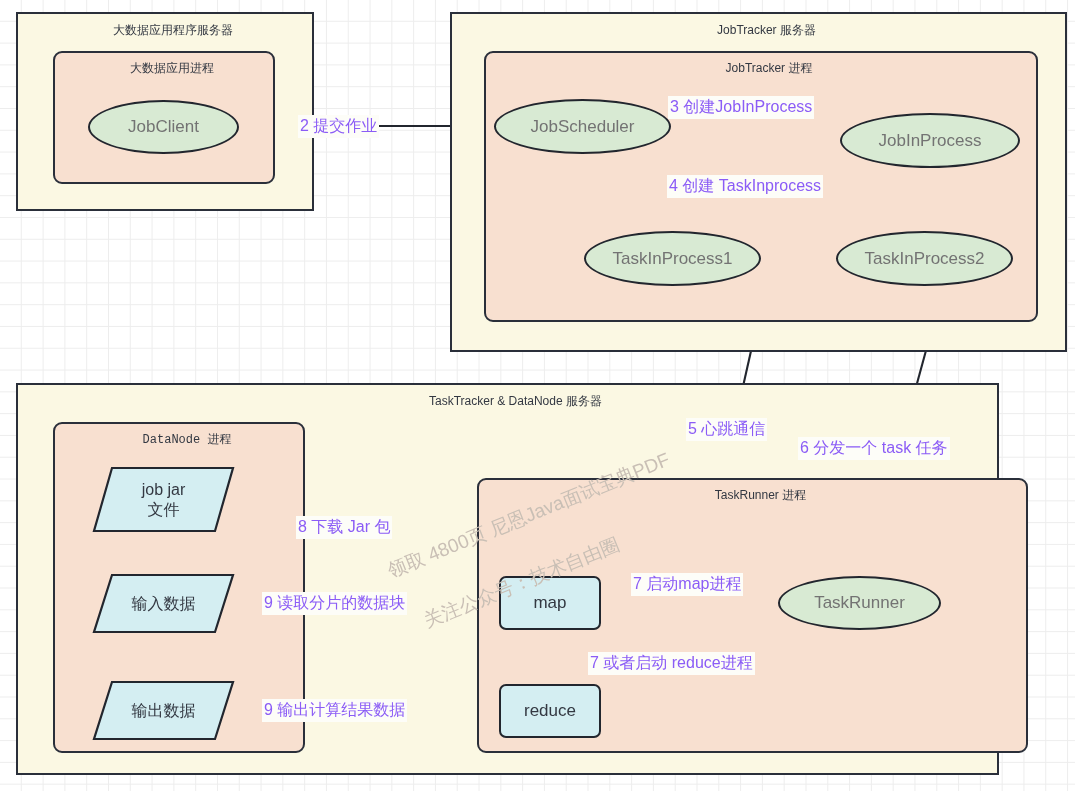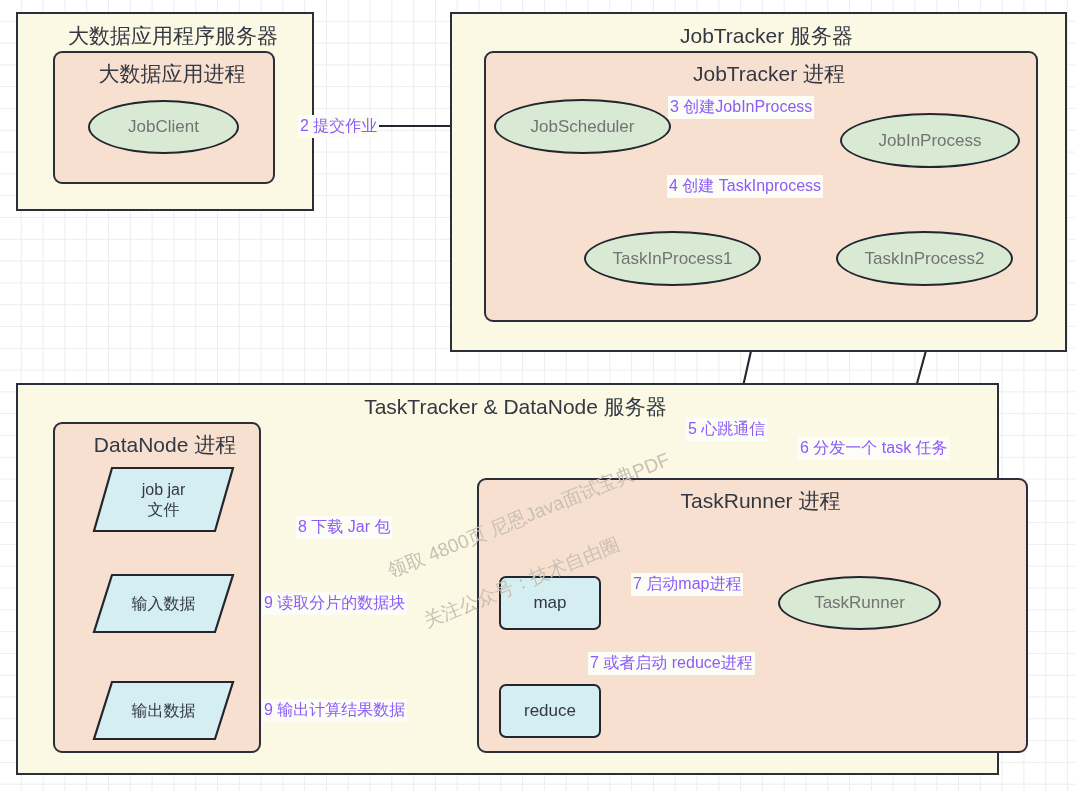--- a/index.html
+++ b/index.html
@@ -33,21 +33,21 @@
     background:#f8e0d0;
     border:2.4px solid #2a2f3a;
     border-radius:9px;
     box-sizing:border-box;
   }
   .box-title{
     position:absolute;
     left:0;right:0;
     text-align:center;
     color:#333842;
-    font-size:21px;
+    font-size:12px;
     white-space:nowrap;
     margin-left:16px;
   }
   
   .ellipse{
     position:absolute;
     background:#d8ead3;
     border:2.2px solid #22262e;
     border-radius:50%;
     box-sizing:border-box;
@@ -150,21 +150,21 @@
   </div>
   <div class="ellipse" style="left:494px;top:99px;width:177px;height:55px;">JobScheduler</div>
   <div class="ellipse" style="left:840px;top:113px;width:180px;height:55px;">JobInProcess</div>
   <div class="ellipse" style="left:584px;top:231px;width:177px;height:55px;">TaskInProcess1</div>
   <div class="ellipse" style="left:836px;top:231px;width:177px;height:55px;">TaskInProcess2</div>
 
   <div class="server-box" style="left:16px;top:383px;width:983px;height:392px;">
     <div class="box-title" style="top:8px;">TaskTracker &amp; DataNode 服务器</div>
   </div>
 
-  <div class="proc-box" style="left:53px;top:422px;width:208px;height:331px;">
+  <div class="proc-box" style="left:53px;top:422px;width:252px;height:331px;font-family:Liberation Mono, monospace;">
     <div class="box-title" style="top:7px;">DataNode 进程</div>
   </div>
 
   <div class="para" style="left:92px;top:466px;width:143px;height:67px;">
     <svg class="shape" viewBox="0 0 143 67" preserveAspectRatio="none">
       <polygon points="20,2 141,2 123,65 2,65" fill="#d4eef2" stroke="#22262e" stroke-width="2.2"></polygon>
     </svg>
     <span class="ptext">job jar
 文件</span>
   </div>

